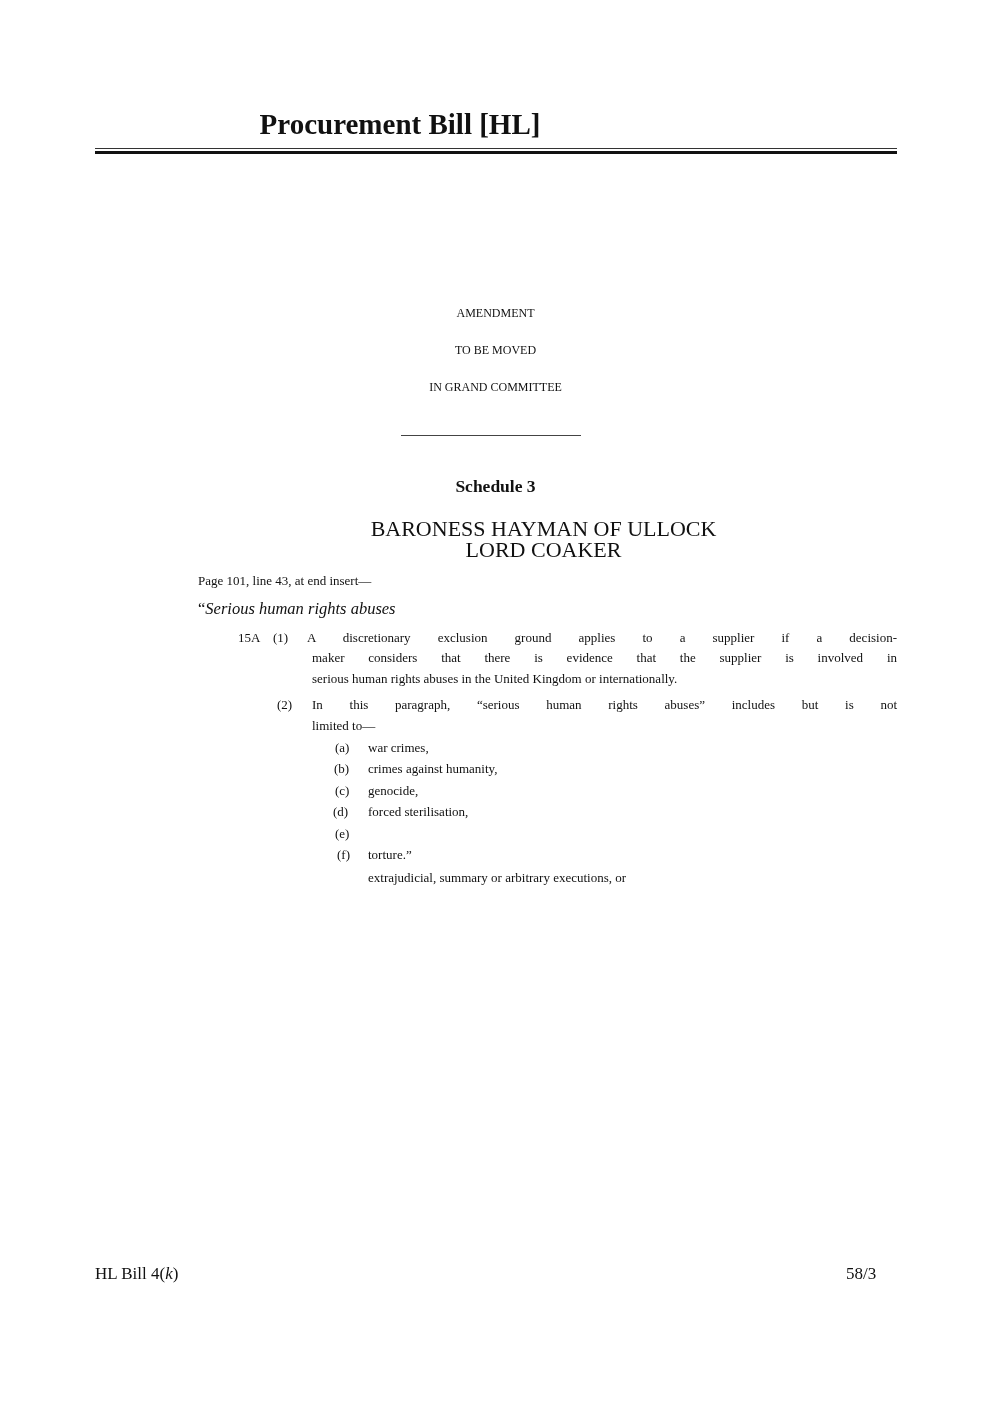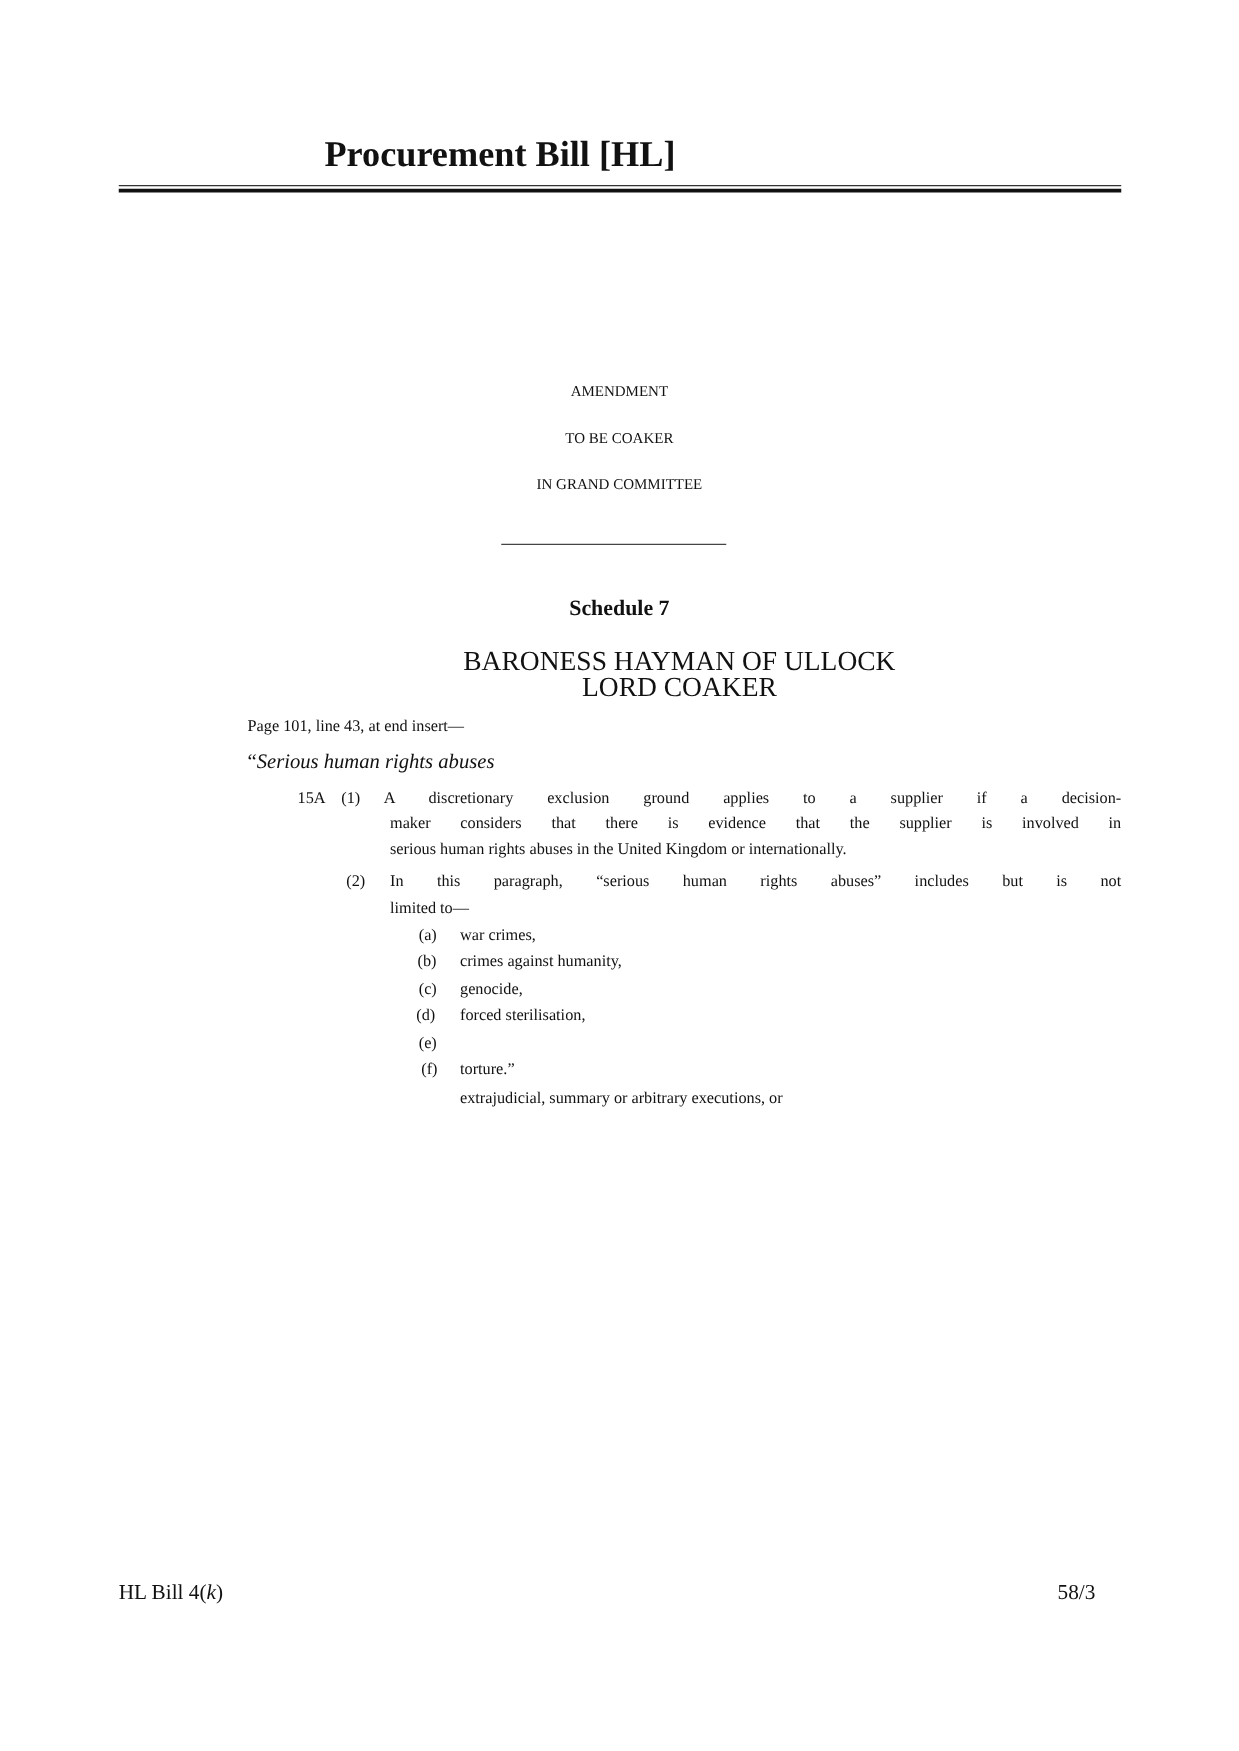--- a/index.html
+++ b/index.html
@@ -17,25 +17,25 @@
   .just-last { text-align-last:justify; }
 </style>
 </head>
 <body>
 
 <div class="title">Procurement Bill [HL]</div>
 <div class="rule-thin"></div>
 <div class="rule-thick"></div>
 
 <div class="center-line" style="top:306px;">AMENDMENT</div>
-<div class="center-line" style="top:343px;">TO BE COAKER</div>
+<div class="center-line" style="top:343px;">TO BE MOVED</div>
 <div class="center-line" style="top:380px;">IN GRAND COMMITTEE</div>
 <div class="short-rule"></div>
 
-<div class="center-line bold" style="top:476px;">Schedule 7</div>
+<div class="center-line bold" style="top:476px;">Schedule 3</div>
 
 <div class="center-line names" style="top:518px;">BARONESS HAYMAN OF ULLOCK</div>
 <div class="center-line names" style="top:539px;">LORD COAKER</div>
 
 <div class="txt" style="top:570px; left:198px;">Page 101, line 43, at end insert—</div>
 
 <div class="txt" style="top:598px; left:198px; font-size:16.5px;">
   <span>“</span><span class="ital">Serious human rights abuses</span>
 </div>
 

